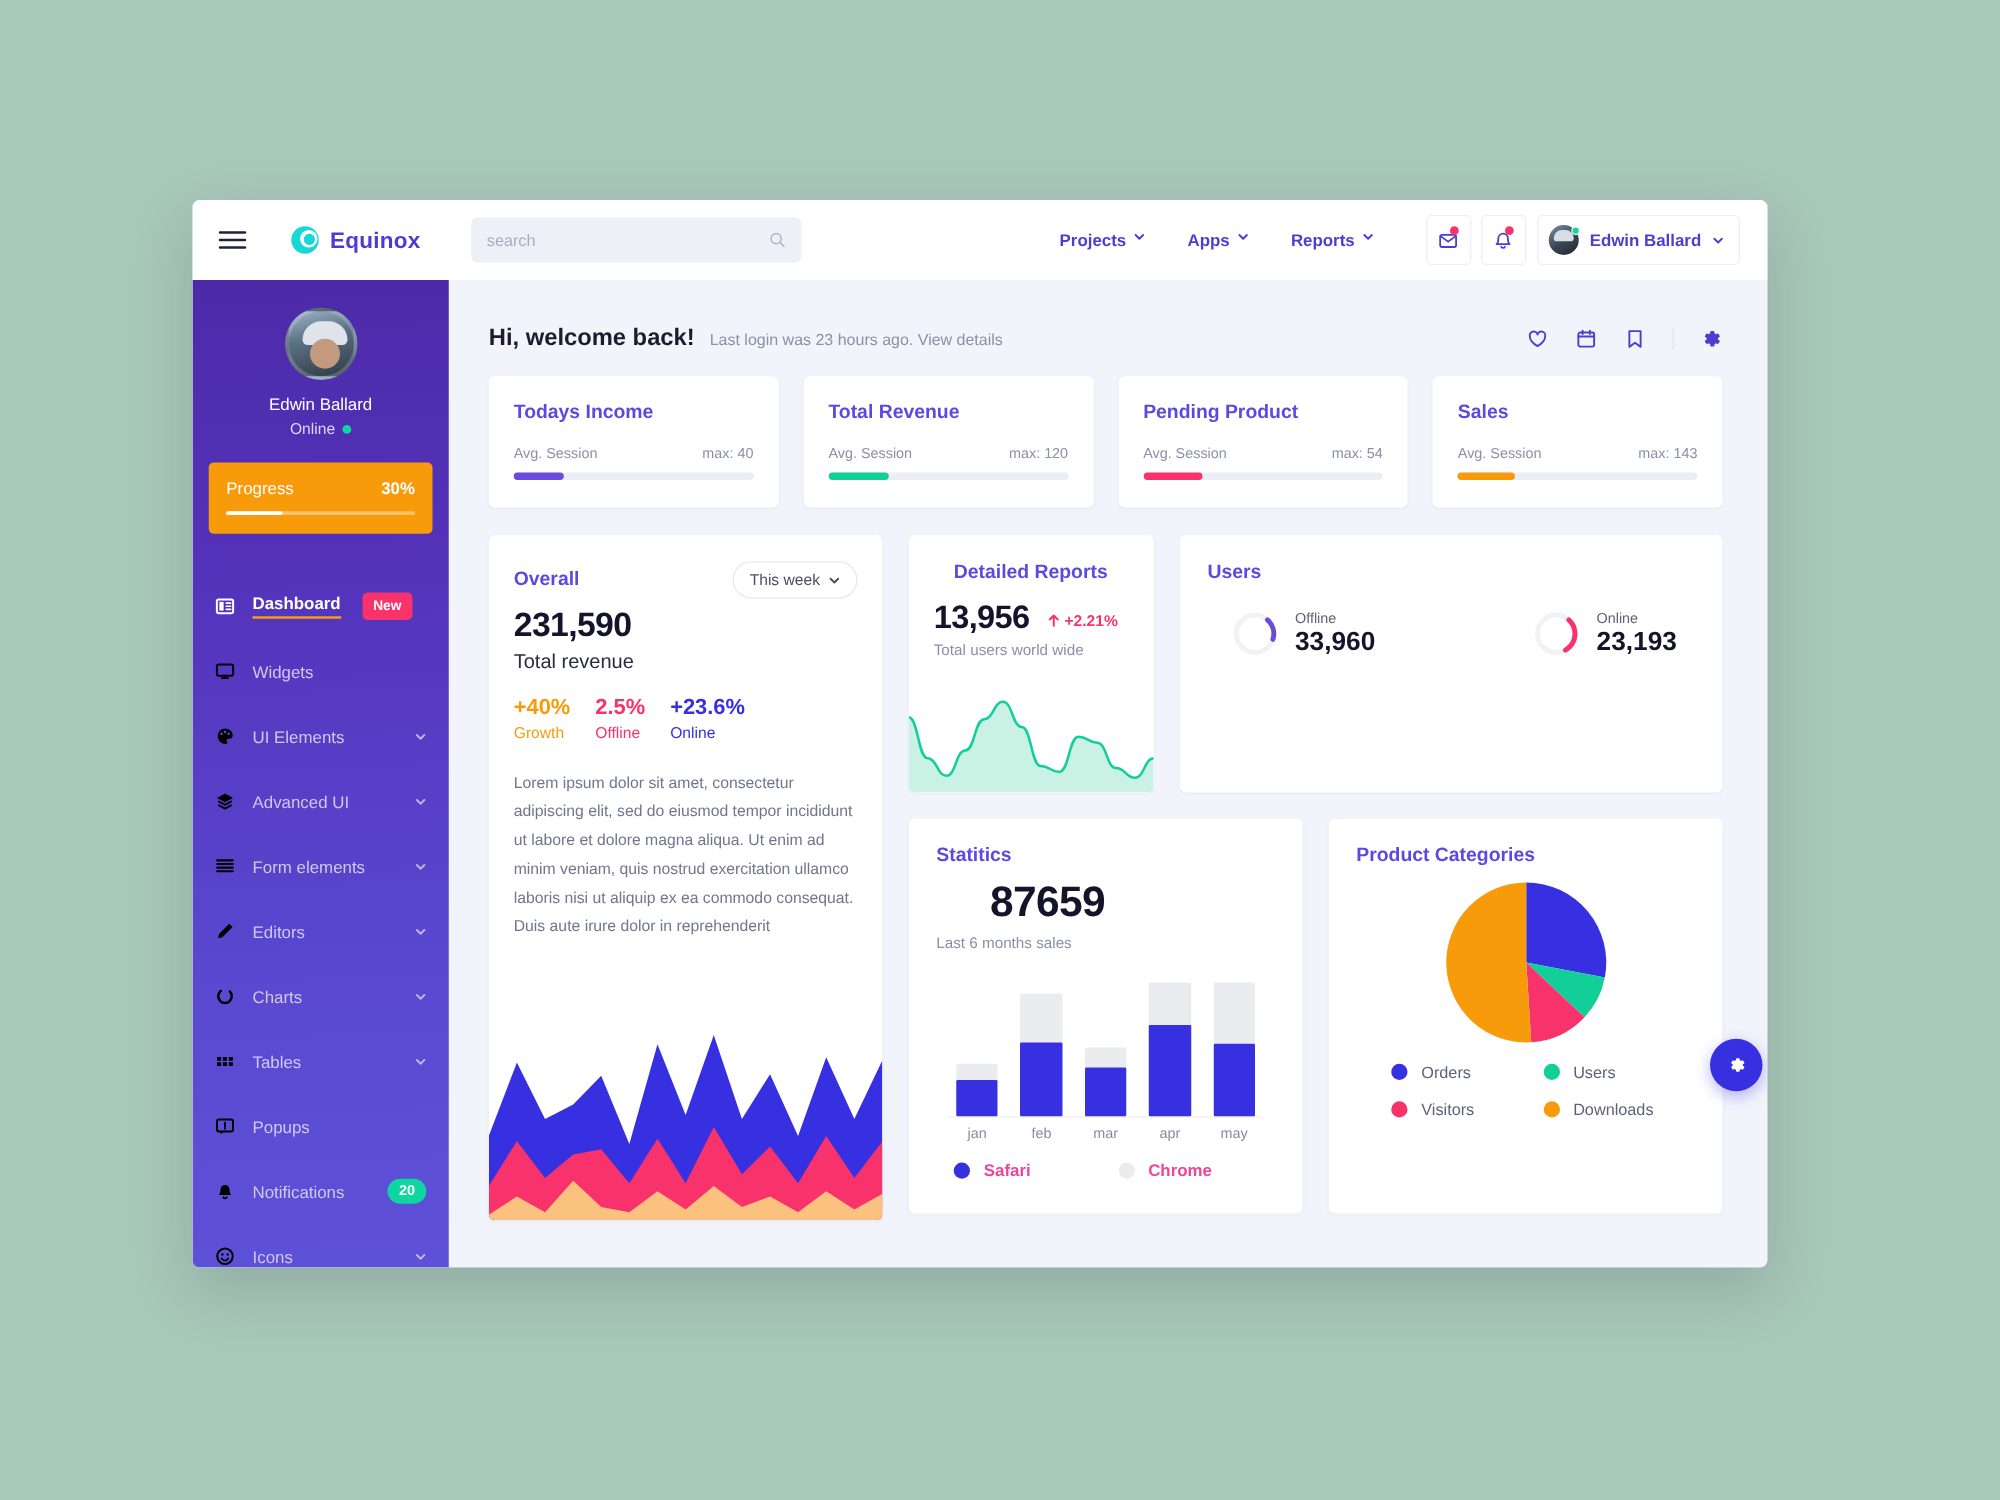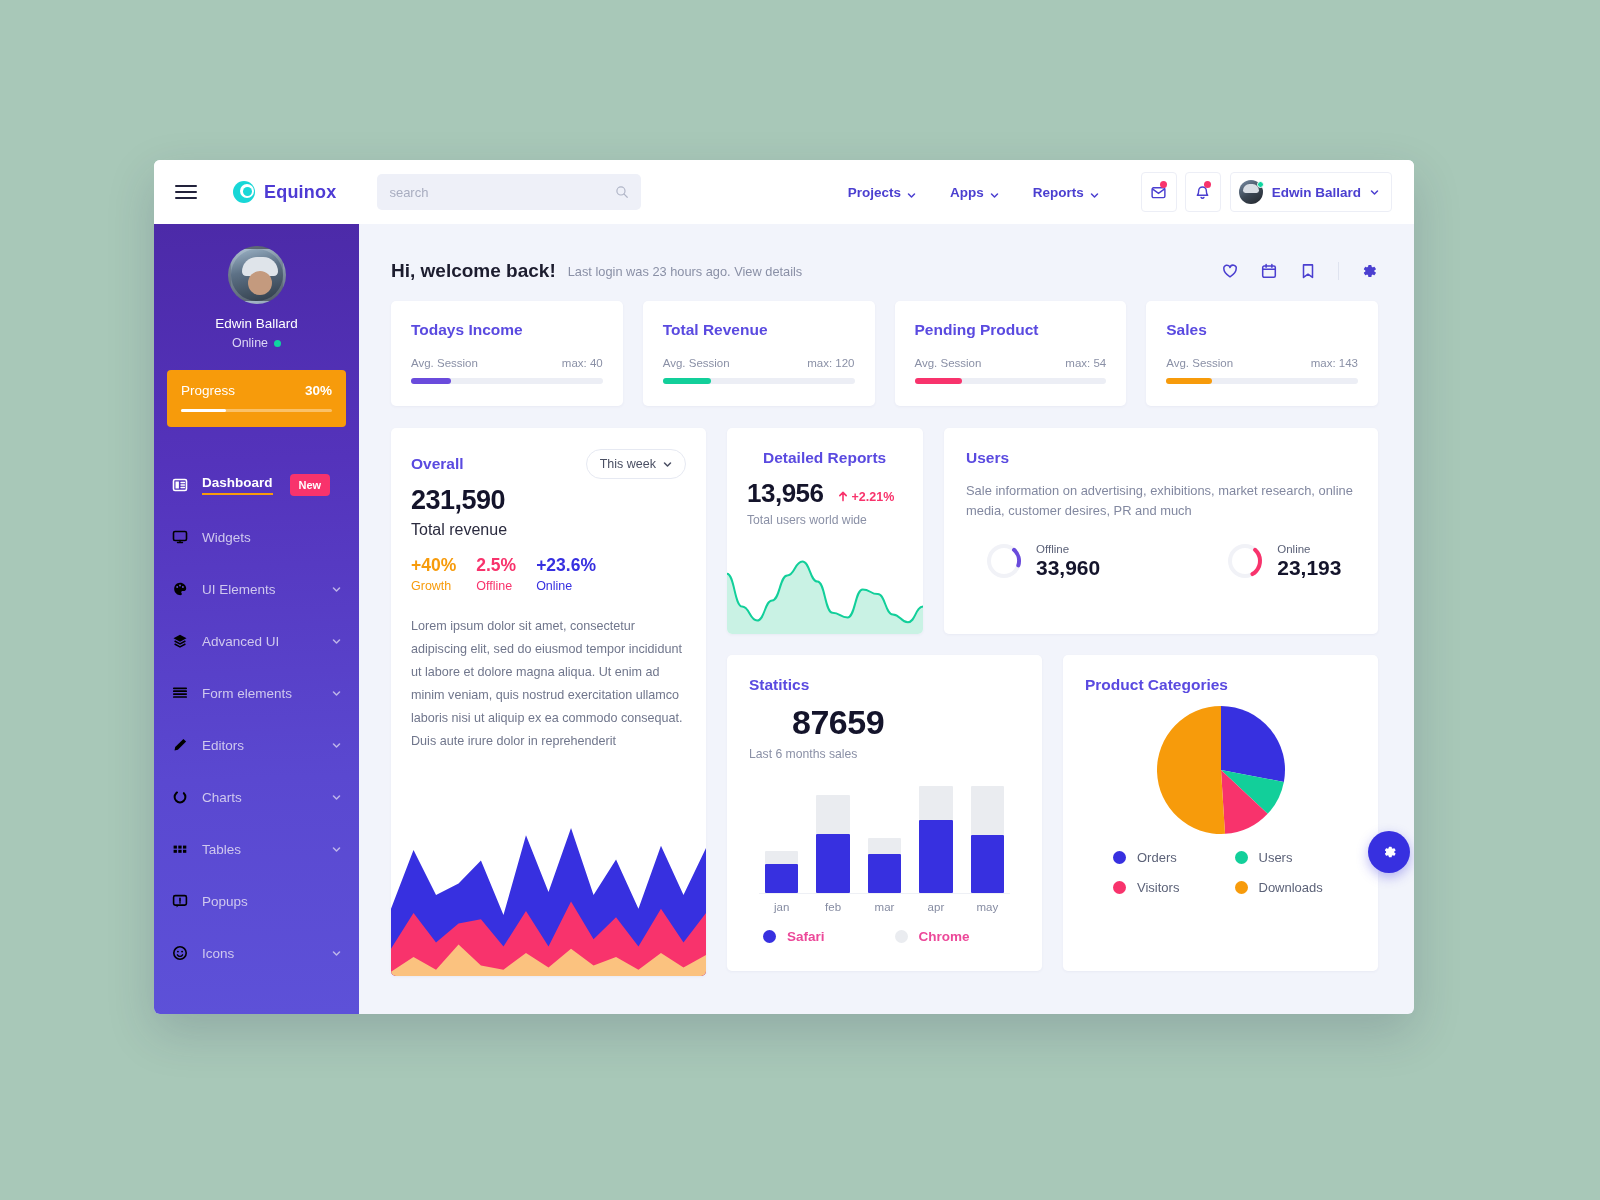--- a/index.html
+++ b/index.html
@@ -54,21 +54,21 @@
   }
   .search-input {
     flex: 1; border: none; background: transparent; outline: none;
     font-family: inherit; font-size: 13px; color: #6a6f86;
   }
   .search-input::placeholder { color: #a8adc0; }
   .search-ico { width: 14px; height: 14px; color: #b0b5c7; }
 
   .topnav { display: flex; align-items: center; margin-left: auto; }
   .topnav-item {
-    display: flex; align-items: flex-end; gap: 6px;
+    display: flex; align-items: flex-start; gap: 6px;
     font-size: 13.5px; font-weight: bold; color: #4b3fd0;
     margin-right: 34px; cursor: pointer; white-space: nowrap;
   }
   .chev { width: 9px; height: 9px; }
 
   .icon-box {
     width: 36px; height: 40px; border: 1px solid #eceef6; border-radius: 4px;
     display: flex; align-items: center; justify-content: center;
     margin-left: 8px; position: relative; cursor: pointer; background:#fff;
   }
@@ -438,20 +438,28 @@
             <path d="M2 4l4 4 4-4" stroke-linecap="round" stroke-linejoin="round"></path>
           </svg>
         </div>
         <div class="menu-item">
           <svg class="menu-ico" viewBox="0 0 16 16">
             <rect x="1.6" y="2.6" width="12.8" height="9.5" rx="1.6" fill="none" stroke="currentColor" stroke-width="1.6"></rect>
             <path d="M5 12.1l-.6 2.3 3-2.3z" fill="currentColor"></path>
             <path d="M8 5.2v3.1M8 9.8v.2" stroke="currentColor" stroke-width="1.6" stroke-linecap="round"></path>
           </svg>
           <span class="menu-label">Popups</span>
+        </div>
+        <div class="menu-item">
+          <svg class="menu-ico" viewBox="0 0 16 16">
+            <path d="M4.4 6.6a3.6 3.6 0 017.2 0c0 3.2 1.3 4.3 1.3 4.3H3.1s1.3-1.1 1.3-4.3z" fill="currentColor"></path>
+            <path d="M6.6 12.8a1.55 1.55 0 002.8 0" stroke="currentColor" stroke-width="1.4" stroke-linecap="round" fill="none"></path>
+          </svg>
+          <span class="menu-label">Notifications</span>
+          <span class="badge-count">20</span>
         </div>
         <div class="menu-item">
           <svg class="menu-ico" viewBox="0 0 16 16">
             <circle cx="8" cy="8" r="6.2" fill="none" stroke="currentColor" stroke-width="1.6"></circle>
             <circle cx="5.9" cy="6.6" r=".95" fill="currentColor"></circle>
             <circle cx="10.1" cy="6.6" r=".95" fill="currentColor"></circle>
             <path d="M5.4 9.8c.7 1.1 1.6 1.6 2.6 1.6s1.9-.5 2.6-1.6" stroke="currentColor" stroke-width="1.4" stroke-linecap="round" fill="none"></path>
           </svg>
           <span class="menu-label">Icons</span>
           <svg class="menu-chev" viewBox="0 0 12 12" fill="none" stroke="currentColor" stroke-width="2">
@@ -587,21 +595,20 @@
             <div class="spark">
               <svg id="spark-svg" viewBox="0 0 196 90" preserveAspectRatio="none" width="100%" height="100%">
                   <path d="M0.0,29.8 C7.5,29.8 7.5,62.6 15.1,62.6 C22.6,62.6 22.6,76.6 30.2,76.6 C37.7,76.6 37.7,56.4 45.2,56.4 C52.8,56.4 52.8,31.4 60.3,31.4 C67.8,31.4 67.8,17.4 75.4,17.4 C82.9,17.4 82.9,37.6 90.5,37.6 C98.0,37.6 98.0,68.8 105.5,68.8 C113.1,68.8 113.1,73.5 120.6,73.5 C128.2,73.5 128.2,45.4 135.7,45.4 C143.2,45.4 143.2,50.1 150.8,50.1 C158.3,50.1 158.3,70.4 165.8,70.4 C173.4,70.4 173.4,78.2 180.9,78.2 C188.5,78.2 188.5,62.6 196.0,62.6 L196,90 L0,90 Z" fill="#c9f2e4"></path>
                   <path d="M0.0,29.8 C7.5,29.8 7.5,62.6 15.1,62.6 C22.6,62.6 22.6,76.6 30.2,76.6 C37.7,76.6 37.7,56.4 45.2,56.4 C52.8,56.4 52.8,31.4 60.3,31.4 C67.8,31.4 67.8,17.4 75.4,17.4 C82.9,17.4 82.9,37.6 90.5,37.6 C98.0,37.6 98.0,68.8 105.5,68.8 C113.1,68.8 113.1,73.5 120.6,73.5 C128.2,73.5 128.2,45.4 135.7,45.4 C143.2,45.4 143.2,50.1 150.8,50.1 C158.3,50.1 158.3,70.4 165.8,70.4 C173.4,70.4 173.4,78.2 180.9,78.2 C188.5,78.2 188.5,62.6 196.0,62.6" fill="none" stroke="#12cf9a" stroke-width="2"></path>
                 </svg>
             </div>
           </div>
 
           <div class="card users-card" style="flex:1;">
             <div class="users-title">Users</div>
-            <div class="users-desc">Sale information on advertising, exhibitions, market research, online media, customer desires, PR and much</div>
             <div class="donut-row" id="donut-row">
                 <div class="donut-item">
                   <svg width="38" height="38" viewBox="0 0 38 38">
                     <circle cx="19" cy="19" r="15" fill="none" stroke="#f1f2f7" stroke-width="4"></circle>
                     <circle cx="19" cy="19" r="15" fill="none" stroke="#6a4bdc" stroke-width="4" stroke-linecap="round" stroke-dasharray="16.964600329384883 77.2831792783089" transform="rotate(-48 19 19)"></circle>
                   </svg>
                   <div>
                     <div class="donut-text-lbl">Offline</div>
                     <div class="donut-text-val">33,960</div>
                   </div>

